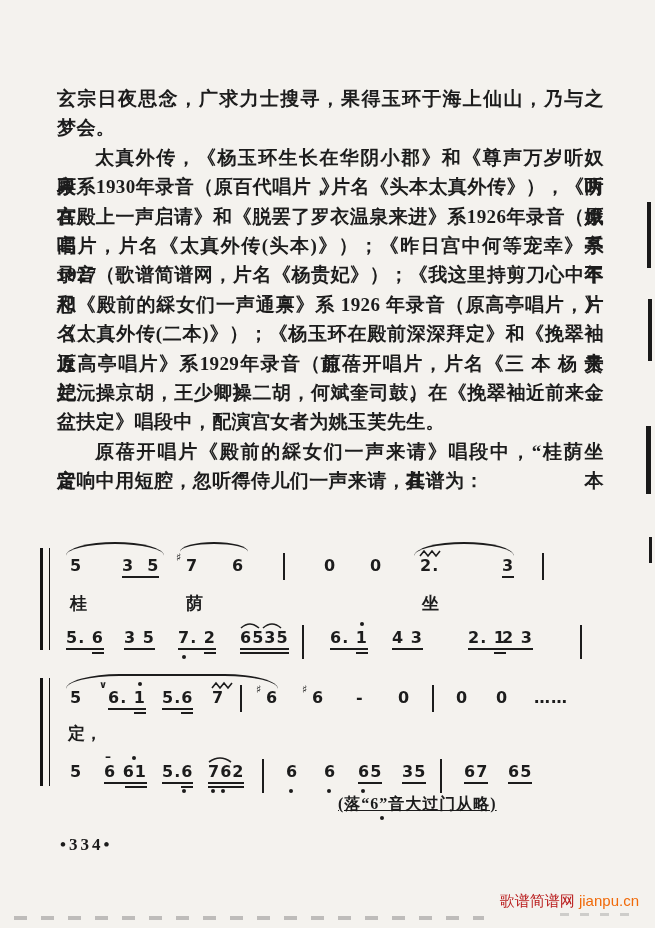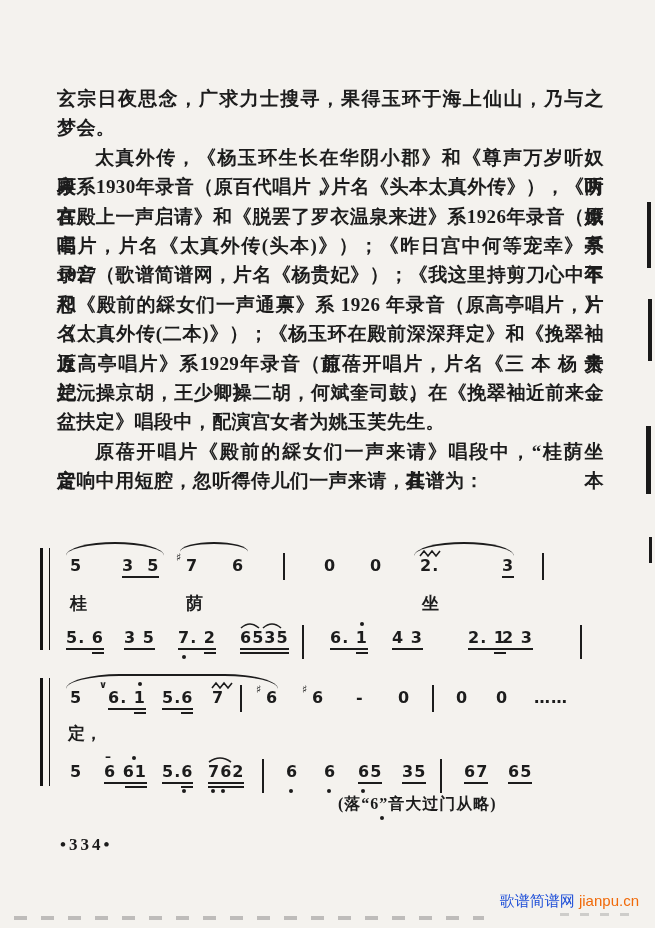--- a/index.html
+++ b/index.html
@@ -26,27 +26,27 @@
   .ul{position:absolute;left:0;height:2px;background:#1c1c1c;}
   .bar{position:absolute;top:-3px;width:2px;height:27px;background:#1c1c1c;}
   .row.instr .bar{height:34px;}
   .slur{position:absolute;height:13px;border-top:2px solid #1c1c1c;
         border-radius:100px 100px 0 0/28px 28px 0 0;}
   .sdot{position:absolute;width:4px;height:4px;border-radius:50%;background:#1c1c1c;}
   .sharp{position:absolute;left:-10px;top:-8px;font-size:11px;font-weight:700;}
   .orn{position:absolute;color:#1c1c1c;}
   .brace{position:absolute;left:0;width:6px;border-left:3px solid #141414;border-right:1.5px solid #141414;}
   .footnote{position:absolute;left:298px;top:256px;font-size:16px;font-weight:700;
-            font-family:"Liberation Serif","DejaVu Serif",serif;letter-spacing:1px;}
+            font-family:"Liberation Serif","DejaVu Serif",serif;letter-spacing:1px;text-decoration:underline;}
   .fn-dot{position:absolute;left:340px;top:278px;width:4px;height:4px;border-radius:50%;background:#1c1c1c;}
   
   .pagenum{position:absolute;left:60px;top:835px;font-size:17px;font-weight:700;letter-spacing:3px;}
   .watermark{position:absolute;right:16px;top:892px;font-size:15px;
              font-family:"Liberation Sans","DejaVu Sans",sans-serif;}
-  .wm-site{color:#1d4ed8;margin-top:44px;}
+  .wm-site{color:#b91c1c;margin-top:44px;}
   .wm-url{color:#f06a0a;}
   
   .edge{position:absolute;background:#191919;}
   .e1{left:647px;top:202px;width:4px;height:66px;}
   .e2{left:648px;top:299px;width:4px;height:62px;}
   .e3{left:646px;top:426px;width:5px;height:68px;}
   .e4{left:649px;top:537px;width:3px;height:26px;}
   .noise{position:absolute;left:14px;top:916px;width:470px;height:4px;opacity:.45;filter:blur(.6px);
          background:repeating-linear-gradient(90deg,#7d7d7d 0 13px,transparent 13px 27px);}
   .noise2{position:absolute;left:560px;top:913px;width:80px;height:3px;opacity:.35;filter:blur(.6px);

